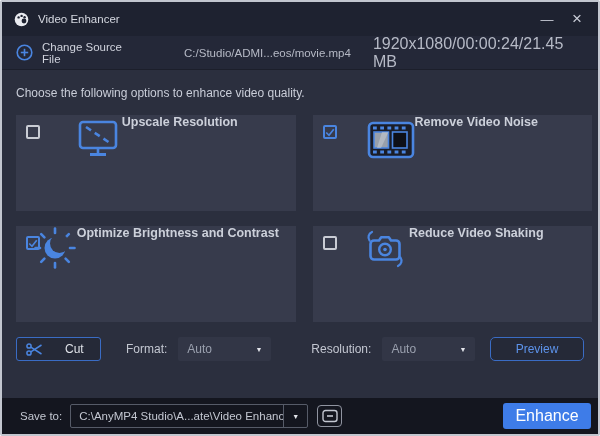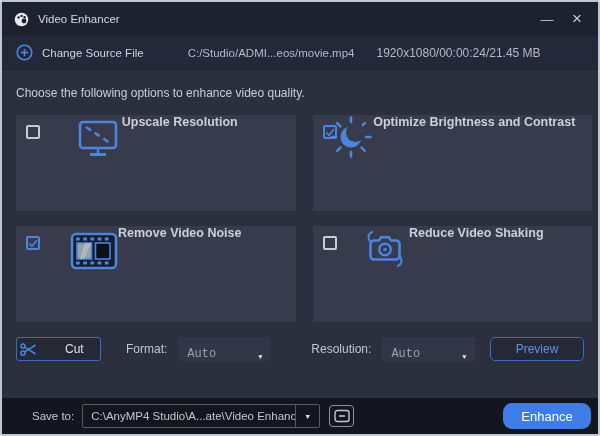--- a/index.html
+++ b/index.html
@@ -34,21 +34,21 @@
   
   .sourcebar {
     height: 34px; flex-shrink: 0;
     background: #242838;
     display: flex; align-items: center;
     padding: 0 14px;
     border-bottom: 1px solid #1c1f2b;
   }
   .sourcebar .change-label { color: #d0d3dd; font-size: 11.5px; margin-left: 9px; }
   .sourcebar .path  { color: #b6bac6; font-size: 11.5px; margin-left: 44px; }
-  .sourcebar .info  { color: #b6bac6; font-size: 12px; margin-left: 22px; }
+  .sourcebar .info  { color: #b6bac6; font-size: 16px; margin-left: 22px; }
   
   .main { flex: 1; display: flex; flex-direction: column; background: #2b2f3e; }
   .instruction {
     color: #c9cdd8; font-size: 12px;
     margin: 16px 14px 15px 14px;
   }
   .cards {
     display: grid;
     grid-template-columns: 1fr 1fr;
     gap: 15px 17px;
@@ -75,71 +75,70 @@
   .card .card-label { font-size: 12.5px; font-weight: bold; color: #ccd0da; }
   
   .toolbar {
     display: flex; align-items: center;
     margin: 14px 14px 0 14px; height: 26px; flex-shrink: 0;
   }
   .cut-btn {
     width: 85px; height: 24px;
     border: 1px solid #3a6cc4; border-radius: 3px;
     display: flex; align-items: center;
-    padding-left: 3px; gap: 28px;
+    padding-left: 9px; gap: 22px;
     background: rgba(20,24,36,0.25);
   }
   .cut-btn .cut-label { color: #dfe2e8; font-size: 12px; }
   .tb-label { color: #c3c7d1; font-size: 12px; }
   .lbl-format { margin-left: 25px; }
   .lbl-resolution { margin-left: 40px; }
   .dropdown {
     width: 93px; height: 24px; margin-left: 11px;
     background: #323646; border-radius: 2px;
-    display: flex; align-items: flex-end; justify-content: space-between;
+    display: flex; align-items: center; justify-content: space-between;
     padding: 0 9px;
-    font-family: Liberation Mono, monospace;
   }
   .dropdown .dd-value { color: #9aa0ae; font-size: 12px; }
   .dd-arrow { color: #e2e4ea; font-size: 7px; }
   .preview-btn {
     margin-left: auto; width: 94px; height: 24px;
     border: 1px solid #3a6cc4; border-radius: 5px;
     color: #5d93ea; font-size: 12px;
     display: flex; align-items: center; justify-content: center;
     background: rgba(20,24,36,0.25);
   }
   
   .footer {
     margin-top: auto; height: 36px; flex-shrink: 0;
     background: #14161f;
     display: flex; align-items: center;
-    padding: 0 5px 0 30px;
+    padding: 0 5px 0 18px;
   }
   .save-label { color: #c3c7d1; font-size: 11.5px; }
   .save-field {
     margin-left: 8px; width: 238px; height: 24px;
     border: 1px solid #565b68; border-radius: 2px;
     display: flex; align-items: center;
   }
   .save-field .save-path {
     flex: 1; padding: 0 8px; color: #c3c7d1; font-size: 11.5px;
     white-space: nowrap; overflow: hidden;
   }
   .save-field .sep { width: 1px; height: 22px; background: #565b68; }
   .save-field .dd-zone { width: 23px; display: flex; align-items: center; justify-content: center; }
   .browse-btn {
     margin-left: 9px; width: 25px; height: 22px;
     border: 1px solid #9094a0; border-radius: 4px;
     display: flex; align-items: center; justify-content: center;
   }
   .enhance-btn {
     margin-left: auto; width: 88px; height: 26px;
-    background: #3e7ce8; border-radius: 9px;
-    color: #ffffff; font-size: 13px;
+    background: #3e7ce8; border-radius: 3px;
+    color: #ffffff; font-size: 16px;
     display: flex; align-items: center; justify-content: center;
     margin-right: 2px;
   }
 </style>
 </head>
 <body>
 
 <div class="window">
 
   <div class="titlebar">
@@ -192,58 +191,58 @@
         <span class="card-label">Upscale Resolution</span>
       </div>
 
       <div class="card">
         <span class="checkbox checked">
           <svg width="11" height="11" viewBox="0 0 12 12">
               <polyline points="1.5,6 4.8,9.3 10.5,2" fill="none" stroke="#4a85e0" stroke-width="2"></polyline>
             </svg>
         </span>
         <span class="icon-box">
+          <svg width="48" height="38" viewBox="0 0 48 38">
+            <rect x="2" y="2" width="44" height="34" rx="4" fill="#1a1d28" stroke="#4a85e0" stroke-width="2.6"></rect>
+            <line x1="6" y1="7" x2="42" y2="7" stroke="#4a85e0" stroke-width="2.8" stroke-dasharray="3.8 3.4"></line>
+            <line x1="6" y1="31" x2="42" y2="31" stroke="#4a85e0" stroke-width="2.8" stroke-dasharray="3.8 3.4"></line>
+            <rect x="7" y="11" width="14.5" height="16" fill="#98a0ab" stroke="#4a85e0" stroke-width="1.6"></rect>
+            <polygon points="15,11 21.5,11 14,27 10,27" fill="#c6ccd4" opacity="0.55"></polygon>
+            <rect x="25.5" y="11" width="14.5" height="16" fill="#0e1018" stroke="#4a85e0" stroke-width="1.6"></rect>
+          </svg>
+        </span>
+        <span class="card-label">Remove Video Noise</span>
+      </div>
+
+      <div class="card">
+        <span class="checkbox checked">
+          <svg width="11" height="11" viewBox="0 0 12 12">
+              <polyline points="1.5,6 4.8,9.3 10.5,2" fill="none" stroke="#4a85e0" stroke-width="2"></polyline>
+            </svg>
+        </span>
+        <span class="icon-box">
           <svg width="44" height="44" viewBox="0 0 44 44">
             <g stroke="#4a85e0" stroke-width="2.6" stroke-linecap="round">
               <line x1="22" y1="2.5" x2="22" y2="7"></line>
               <line x1="22" y1="37" x2="22" y2="41.5"></line>
               <line x1="2.5" y1="22" x2="7" y2="22"></line>
               <line x1="37" y1="22" x2="41.5" y2="22"></line>
               <line x1="8.2" y1="8.2" x2="11.4" y2="11.4"></line>
               <line x1="32.6" y1="32.6" x2="35.8" y2="35.8"></line>
               <line x1="8.2" y1="35.8" x2="11.4" y2="32.6"></line>
               <line x1="32.6" y1="11.4" x2="35.8" y2="8.2"></line>
             </g>
             <circle cx="22" cy="22" r="10.5" fill="#4a85e0"></circle>
             <circle cx="26.5" cy="17.5" r="9.5" fill="#373b4c"></circle>
           </svg>
         </span>
         <span class="card-label">Optimize Brightness and Contrast</span>
       </div>
 
       <div class="card">
-        <span class="checkbox checked">
-          <svg width="11" height="11" viewBox="0 0 12 12">
-              <polyline points="1.5,6 4.8,9.3 10.5,2" fill="none" stroke="#4a85e0" stroke-width="2"></polyline>
-            </svg>
-        </span>
-        <span class="icon-box">
-          <svg width="48" height="38" viewBox="0 0 48 38">
-            <rect x="2" y="2" width="44" height="34" rx="4" fill="#1a1d28" stroke="#4a85e0" stroke-width="2.6"></rect>
-            <line x1="6" y1="7" x2="42" y2="7" stroke="#4a85e0" stroke-width="2.8" stroke-dasharray="3.8 3.4"></line>
-            <line x1="6" y1="31" x2="42" y2="31" stroke="#4a85e0" stroke-width="2.8" stroke-dasharray="3.8 3.4"></line>
-            <rect x="7" y="11" width="14.5" height="16" fill="#98a0ab" stroke="#4a85e0" stroke-width="1.6"></rect>
-            <polygon points="15,11 21.5,11 14,27 10,27" fill="#c6ccd4" opacity="0.55"></polygon>
-            <rect x="25.5" y="11" width="14.5" height="16" fill="#0e1018" stroke="#4a85e0" stroke-width="1.6"></rect>
-          </svg>
-        </span>
-        <span class="card-label">Remove Video Noise</span>
-      </div>
-
-      <div class="card">
         <span class="checkbox">
           
         </span>
         <span class="icon-box">
           <svg width="48" height="42" viewBox="0 0 48 42">
             <path d="M11 4 C7.5 5.5, 6.5 9.5, 8.5 12.5" fill="none" stroke="#4a85e0" stroke-width="2.2" stroke-linecap="round"></path>
             <path d="M39.5 29.5 C41.5 32.5, 40.5 36.5, 37 38" fill="none" stroke="#4a85e0" stroke-width="2.2" stroke-linecap="round"></path>
             <path d="M13 12.5 h5 l2.2-3.2 h7.6 l2.2,3.2 h5 a3.5 3.5 0 0 1 3.5 3.5 v12 a3.5 3.5 0 0 1 -3.5 3.5 h-22 a3.5 3.5 0 0 1 -3.5 -3.5 v-12 a3.5 3.5 0 0 1 3.5 -3.5 Z" fill="none" stroke="#4a85e0" stroke-width="2.6" stroke-linejoin="round"></path>
             <circle cx="24" cy="21.5" r="5.8" fill="none" stroke="#4a85e0" stroke-width="2.4"></circle>
             <circle cx="24" cy="21.5" r="1.8" fill="#4a85e0"></circle>

